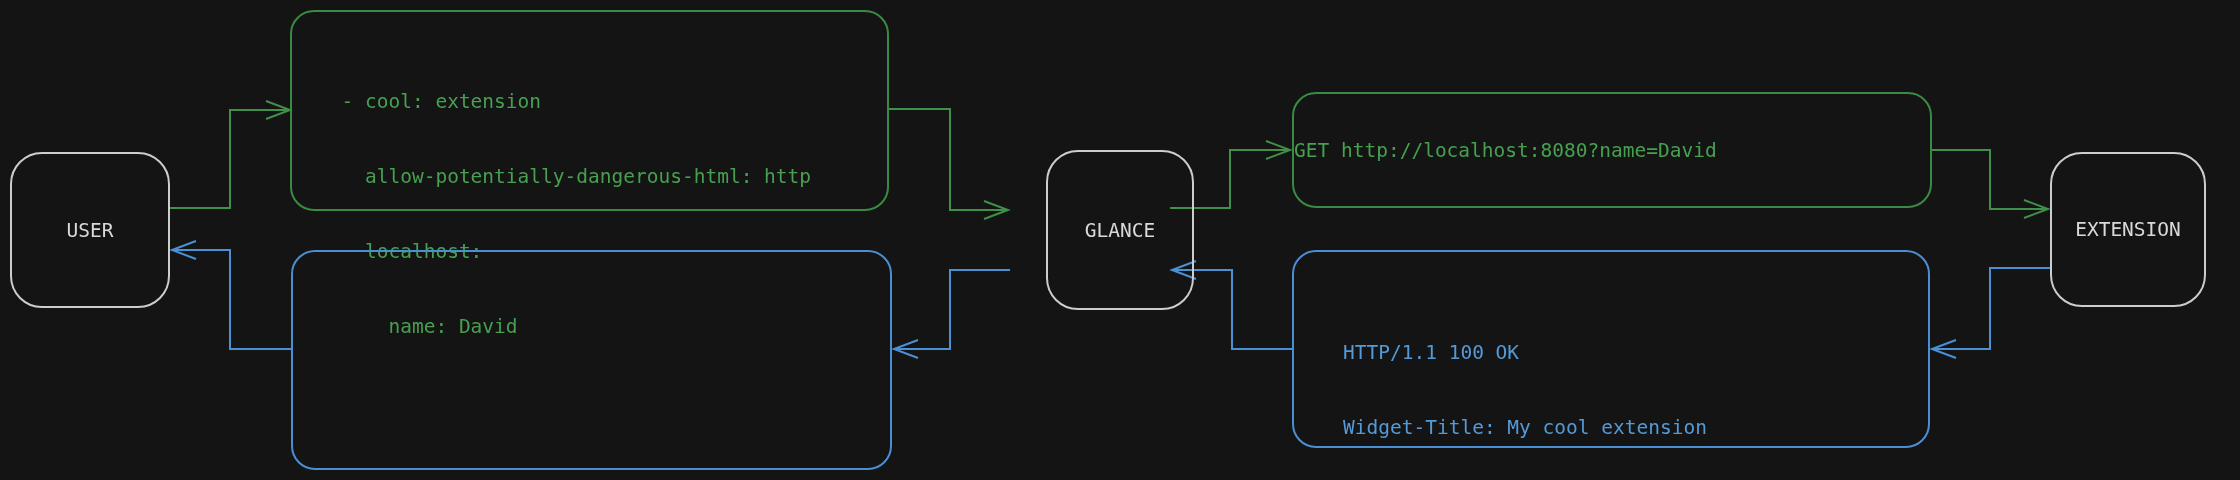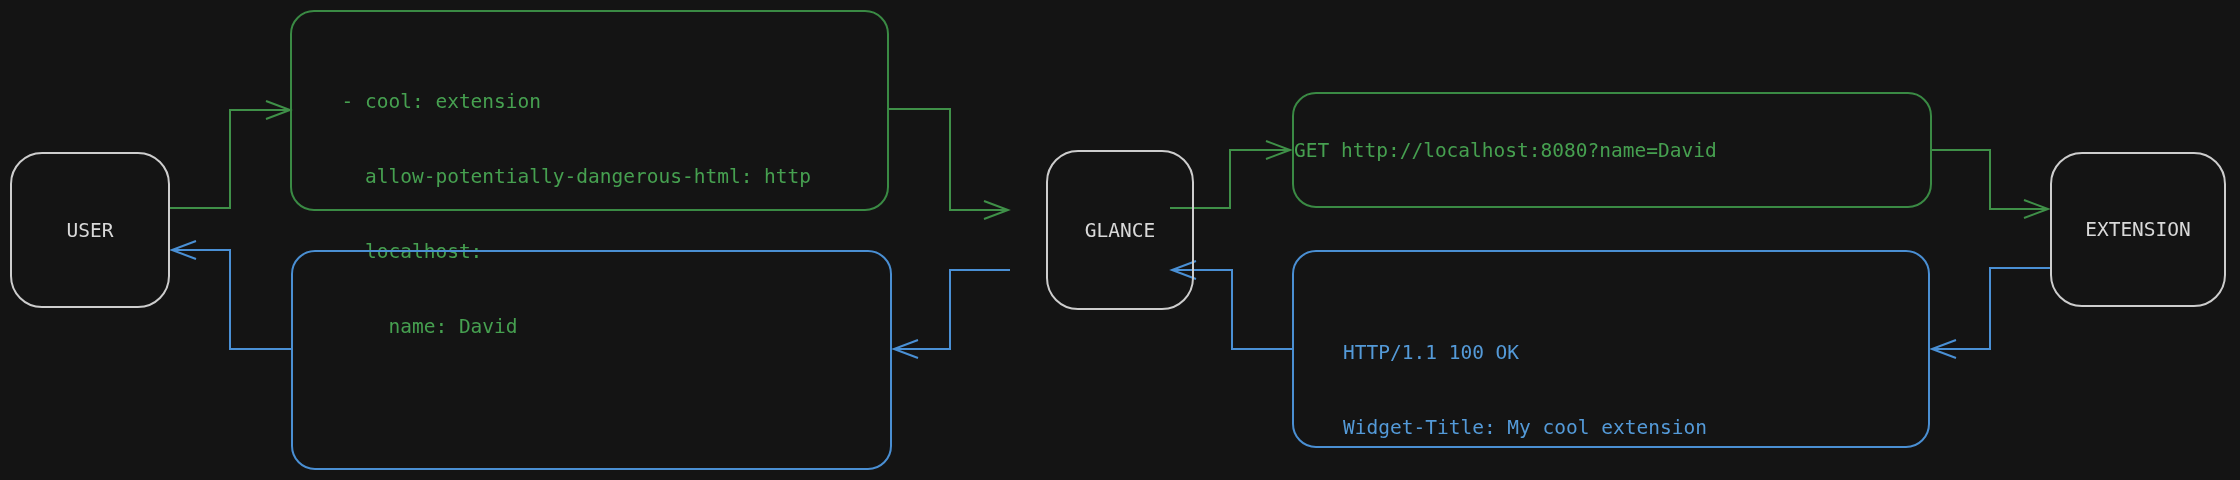--- a/index.html
+++ b/index.html
@@ -21,21 +21,21 @@
   .blue-box   { border-color:#4a8fd3; }
   .code {
     position:absolute; white-space:pre;
     font-size:19.5px; line-height:25px;
   }
   .code div { height:25px; }
   .green-text { color:#46a050; }
   .blue-text  { color:#549ad8; }
   #node-user      { left:10px;   top:152px; width:160px; height:156px; }
   #node-glance    { left:1010px; top:150px; width:148px; height:160px;margin-left:36px; }
-  #node-extension { left:2050px; top:152px; width:176px; height:155px; }
+  #node-extension { left:2050px; top:152px; width:156px; height:155px; }
   #config-box   { left:290px;  top:10px;  width:599px; height:201px; }
   #config-code  { left:318px;  top:39px;  }
   #request-box  { left:1292px; top:92px;  width:640px; height:116px;
                   display:flex; align-items:center; }
   #request-text { font-size:19.5px; }
   #response-box  { left:1292px; top:250px; width:638px; height:198px; }
   #response-code { left:1343px; top:290px; }
   #widget-box   { left:291px; top:250px; width:601px; height:220px; }
   #connector-layer { position:absolute; left:0; top:0; }
   .arrow path { fill:none; stroke-width:2px; }

